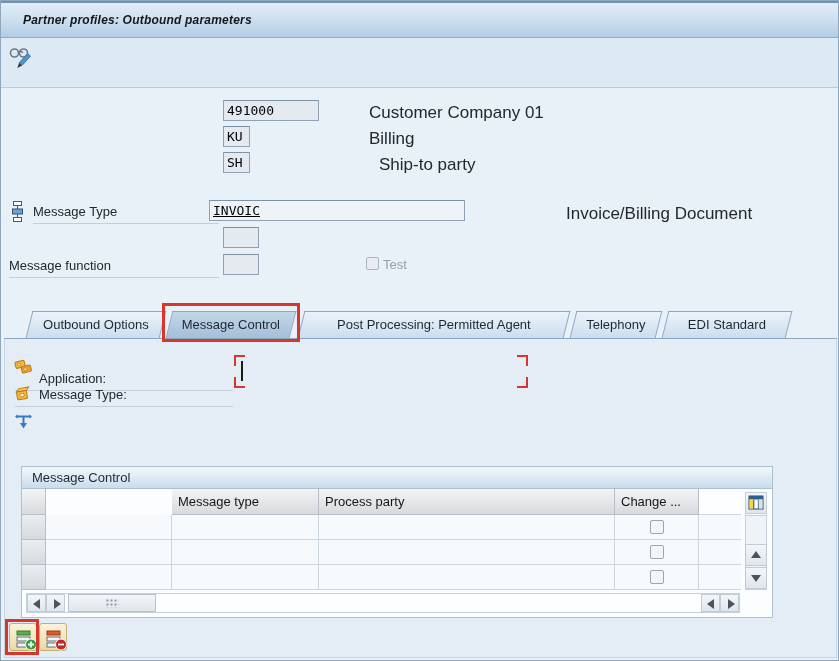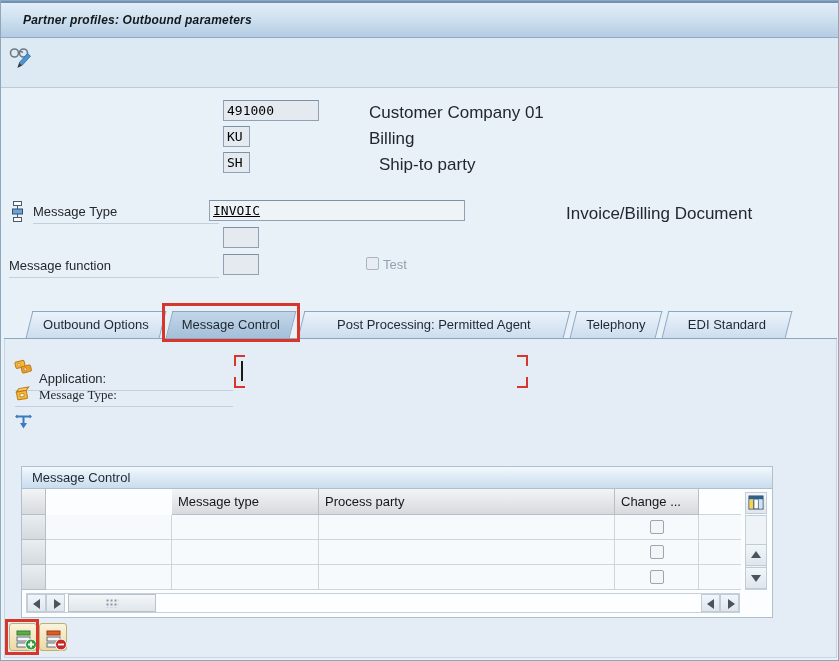--- a/index.html
+++ b/index.html
@@ -232,21 +232,21 @@
 
   <span class="icon" style="left:13px;top:384px;">
     <svg width="19" height="19" viewBox="0 0 19 19">
       <g transform="rotate(-10 9 10)">
         <path d="M3 6 l3 -3 h10 l-3 3 z" fill="#fbc95e" stroke="#b97c14"></path>
         <rect x="3" y="6" width="10" height="8" rx="1" fill="#f6b73c" stroke="#b97c14"></rect>
         <rect x="6" y="8.5" width="4" height="3" fill="#fff3d2" stroke="#b97c14" stroke-width="0.7"></rect>
       </g>
     </svg>
   </span>
-  <div class="lbl" style="left:14px;top:383px;width:218px;padding-left:24px;font-family:Liberation Serif, serif;">Message Type:</div>
+  <div class="lbl" style="left:14px;top:383px;width:218px;padding-left:24px;">Message Type:</div>
 
   <span class="icon" style="left:13px;top:411px;">
     <svg width="19" height="19" viewBox="0 0 19 19">
       <path d="M2 4.5 h15" stroke="#3a7abf" stroke-width="2" fill="none"></path>
       <path d="M3.5 2.5 L1 4.5 l2.5 2 z" fill="#3a7abf"></path>
       <path d="M15.5 2.5 L18 4.5 l-2.5 2 z" fill="#3a7abf"></path>
       <path d="M9.5 5 v7" stroke="#3a7abf" stroke-width="2" fill="none"></path>
       <path d="M6 11 L9.5 16.5 L13 11 z" fill="#3a7abf"></path>
     </svg>
   </span>

